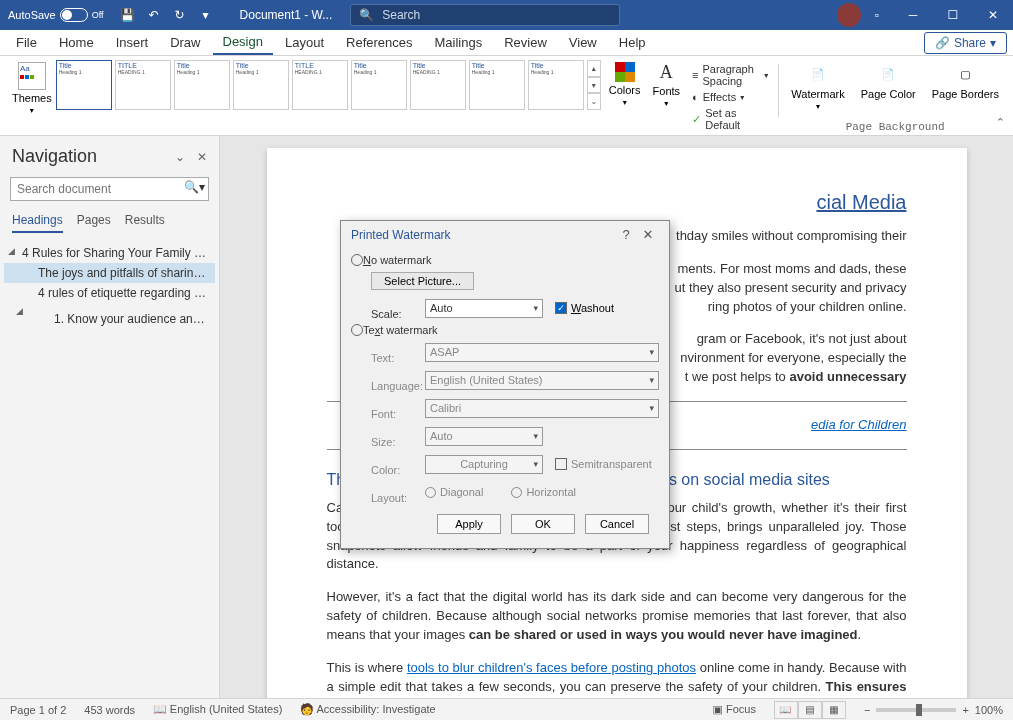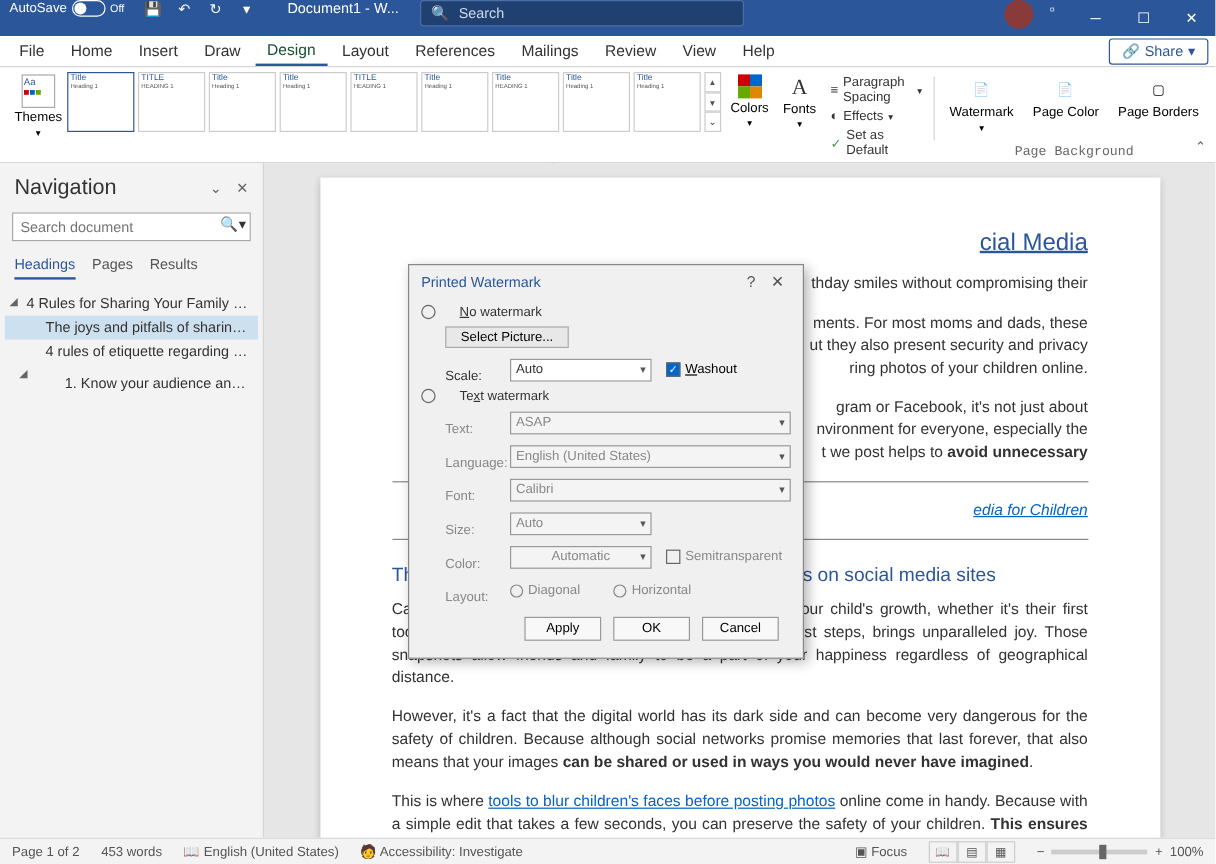--- a/index.html
+++ b/index.html
@@ -1,19 +1,19 @@
 <!DOCTYPE html>
 <html><head>
 <meta charset="utf-8">
 <style>
 * { margin: 0; padding: 0; box-sizing: border-box; font-family: "Segoe UI", Arial, sans-serif; }
 body { width: 1013px; height: 720px; background: #fff; overflow: hidden; position: relative; font-size: 12px; }
 
 
-.title-bar { height: 30px; background: linear-gradient(to bottom, #2b579a, #2b579a); display: flex; align-items: flex-start; color: #fff; }
+.title-bar { height: 30px; background: linear-gradient(to bottom, #2b579a, #2b579a); display: flex; align-items: center; color: #fff; }
 .autosave { display: flex; align-items: center; padding: 0 8px; gap: 4px; font-size: 11px; }
 .toggle { width: 28px; height: 14px; border: 1px solid #fff; border-radius: 8px; position: relative; }
 .toggle::after { content: ""; position: absolute; width: 10px; height: 10px; background: #fff; border-radius: 50%; left: 1px; top: 1px; }
 .qat { display: flex; gap: 10px; padding: 0 8px; }
 .qat-icon { width: 16px; height: 16px; display: flex; align-items: center; justify-content: center; }
 .title-text { flex: 0 0 auto; padding: 0 18px; font-size: 12px; }
 .search-bar { width: 270px; height: 22px; background: #204072; border: 1px solid #4a6fa8; border-radius: 3px; display: flex; align-items: center; padding: 0 8px; color: #cdd9ea; gap: 8px; }
 .title-spacer { flex: 1; }
 .win-controls { display: flex; }
 .win-btn { width: 40px; height: 30px; display: flex; align-items: center; justify-content: center; color: #fff; }
@@ -90,21 +90,21 @@
 .zoom-slider-wrap { display: flex; align-items: center; gap: 6px; }
 .zoom-slider { width: 80px; height: 4px; background: #ccc; position: relative; }
 .zoom-thumb { position: absolute; width: 6px; height: 12px; background: #666; top: -4px; left: 40px; }
 
 
 .dialog-backdrop { position: absolute; left: 340px; top: 220px; width: 330px; background: #f0f0f0; border: 1px solid #888; box-shadow: 3px 3px 10px rgba(0,0,0,0.3); font-size: 11px; }
 .dialog-title { padding: 6px 10px; color: #2b579a; font-size: 12px; display: flex; align-items: center; }
 .dialog-title .spacer { flex: 1; }
 .dialog-ctrl { width: 22px; text-align: center; color: #555; font-size: 13px; }
 .dialog-body { padding: 4px 10px 10px; }
-.radio-row { display: flex; align-items: flex-end; gap: 20px; padding: 2px 0; }
+.radio-row { display: flex; align-items: flex-end; gap: 0; padding: 2px 0; }
 .radio { width: 12px; height: 12px; border: 1px solid #666; border-radius: 50%; display: flex; align-items: center; justify-content: center; }
 .radio.checked::after { content: ""; width: 6px; height: 6px; background: #0066cc; border-radius: 50%; }
 .radio-label { color: #333; }
 .radio-label.dotted { border: 1px dotted #888; padding: 0 2px; }
 .indent-btn { margin: 4px 0 4px 20px; padding: 2px 12px; background: #e8e8e8; border: 1px solid #aaa; font-size: 11px; }
 .form-row { display: flex; align-items: center; padding: 2px 0 2px 20px; gap: 4px; }
 .form-label { width: 50px; color: #333; margin-top: 12px; }
 .form-label.disabled { color: #888; }
 .form-select { flex: 1; height: 19px; border: 1px solid #999; background: #fff; display: flex; align-items: center; padding: 0 4px; font-size: 11px; color: #333; position: relative; }
 .form-select.narrow { flex: 0 0 118px; }
@@ -387,21 +387,21 @@
     <div class="form-row">
       <span class="form-label disabled">Font:</span>
       <div class="form-select disabled">Calibri</div>
     </div>
     <div class="form-row">
       <span class="form-label disabled">Size:</span>
       <div class="form-select narrow disabled">Auto</div>
     </div>
     <div class="form-row">
       <span class="form-label disabled">Color:</span>
-      <div class="form-select narrow disabled" style="justify-content:center">Automatic</div>
+      <div class="form-select narrow disabled" style="justify-content:center">Capturing</div>
       <div class="checkbox-wrap" style="margin-left:8px;color:#888">
         <div class="checkbox unchecked">✓</div>
         <span>Semitransparent</span>
       </div>
     </div>
     <div class="form-row">
       <span class="form-label disabled">Layout:</span>
       <div class="radio-sm"></div>
       <span style="color:#888;margin-right:24px">Diagonal</span>
       <div class="radio-sm"></div>

